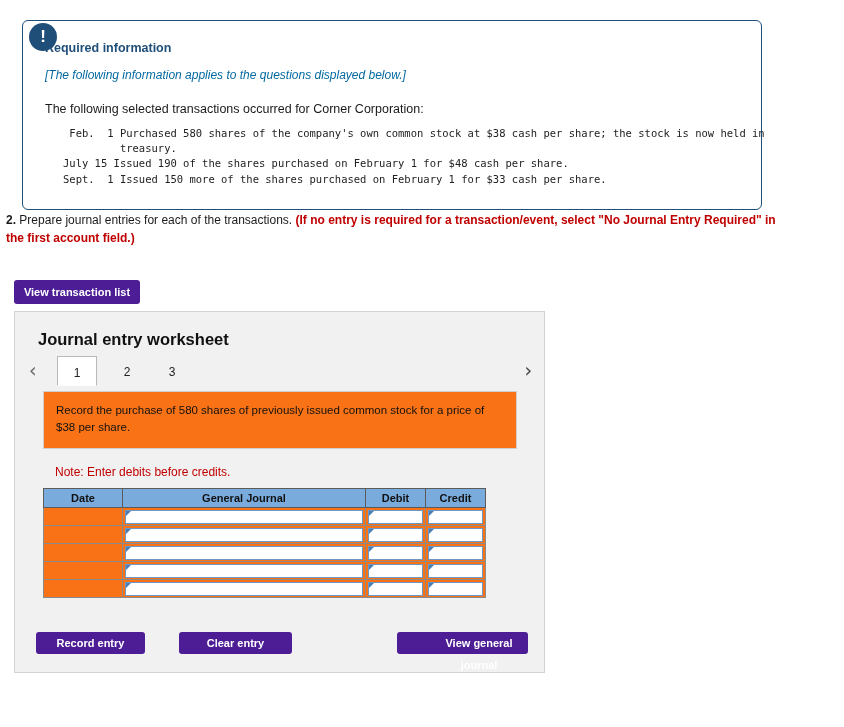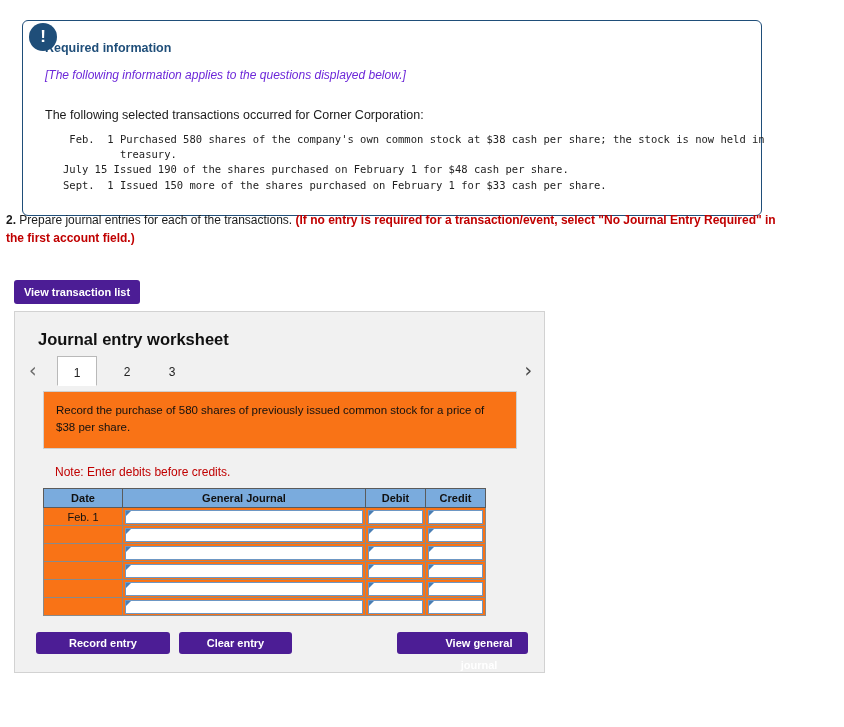--- a/index.html
+++ b/index.html
@@ -47,22 +47,22 @@
   }
   .req-title {
     color: #1f4e79;
     font-weight: bold;
     font-size: 12.5px;
     margin: 4px 0 13px 0;
   }
   .req-italic {
     font-style: italic;
     font-size: 12px;
-    color: #6d28d9;
-    margin-bottom: 26px;
+    color: #0369a1;
+    margin-bottom: 20px;
   }
   .req-lead {
     font-size: 12.5px;
     color: #1a1a1a;
     margin-bottom: 10px;
   }
   .req-mono {
     font-family: "DejaVu Sans Mono", monospace;
     font-size: 10.5px;
     line-height: 1.45;
@@ -256,21 +256,21 @@
     height: 0;
     border-top: 5px solid #4a7fb5;
     border-right: 5px solid transparent;
   }
 
   
   .btn-record {
     position: absolute;
     left: 21px;
     top: 320px;
-    width: 134px;
+    width: 109px;
     height: 22px;
   }
   .btn-clear {
     position: absolute;
     left: 164px;
     top: 320px;
     width: 113px;
     height: 22px;
   }
   .btn-viewgj {
@@ -330,32 +330,20 @@
     <thead>
       <tr>
         <th>Date</th>
         <th>General Journal</th>
         <th>Debit</th>
         <th>Credit</th>
       </tr>
     </thead>
     <tbody>
       <tr>
-        <td class="date-cell">Feb. 1</td>
-        <td>
-            <div class="cell-input"></div>
-          </td>
-        <td>
-            <div class="cell-input"></div>
-          </td>
-        <td>
-            <div class="cell-input"></div>
-          </td>
-      </tr>
-      <tr>
         <td class="date-cell"></td>
         <td>
             <div class="cell-input"></div>
           </td>
         <td>
             <div class="cell-input"></div>
           </td>
         <td>
             <div class="cell-input"></div>
           </td>

